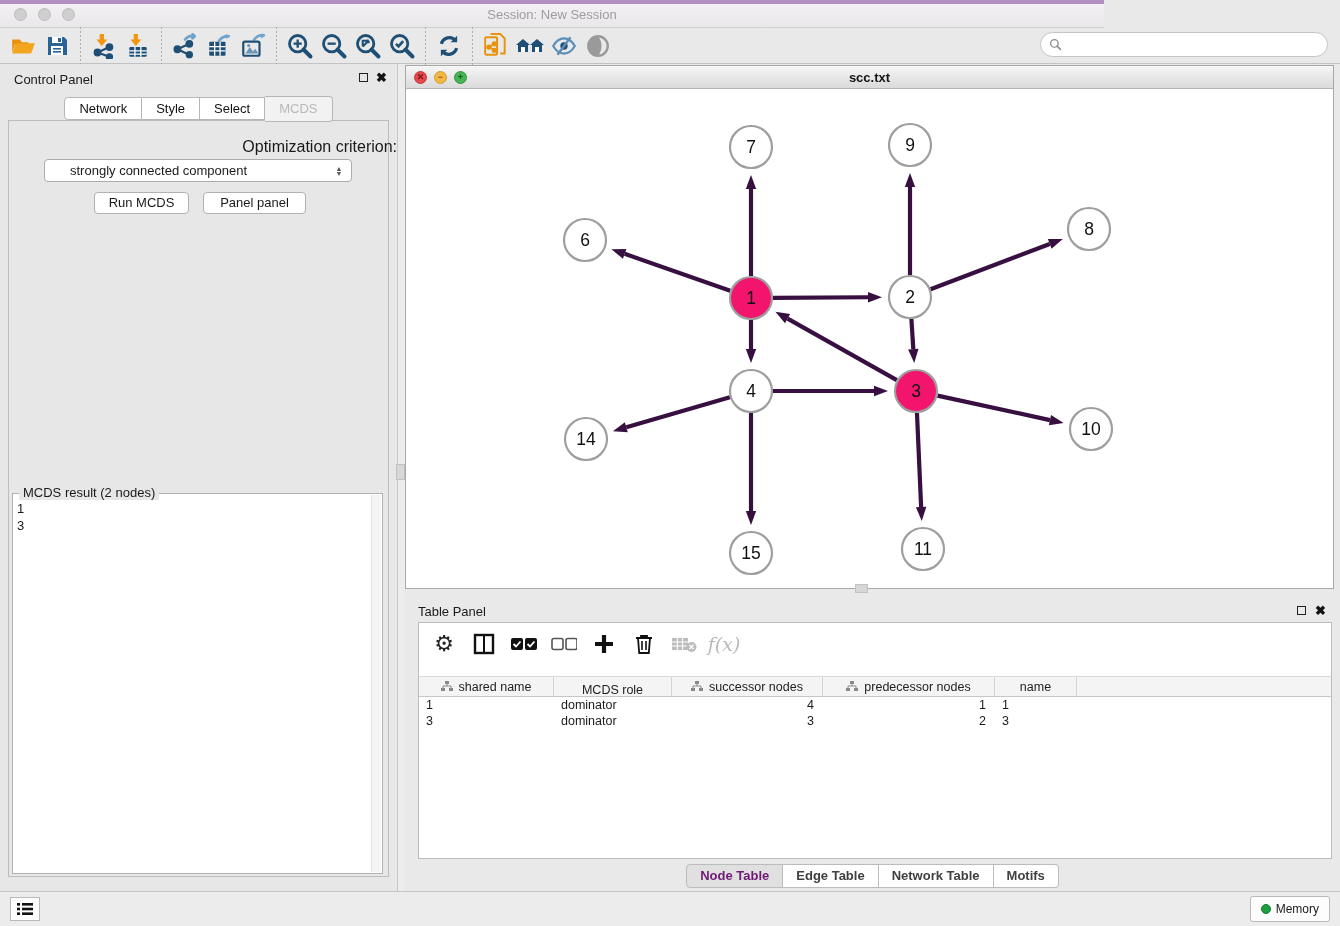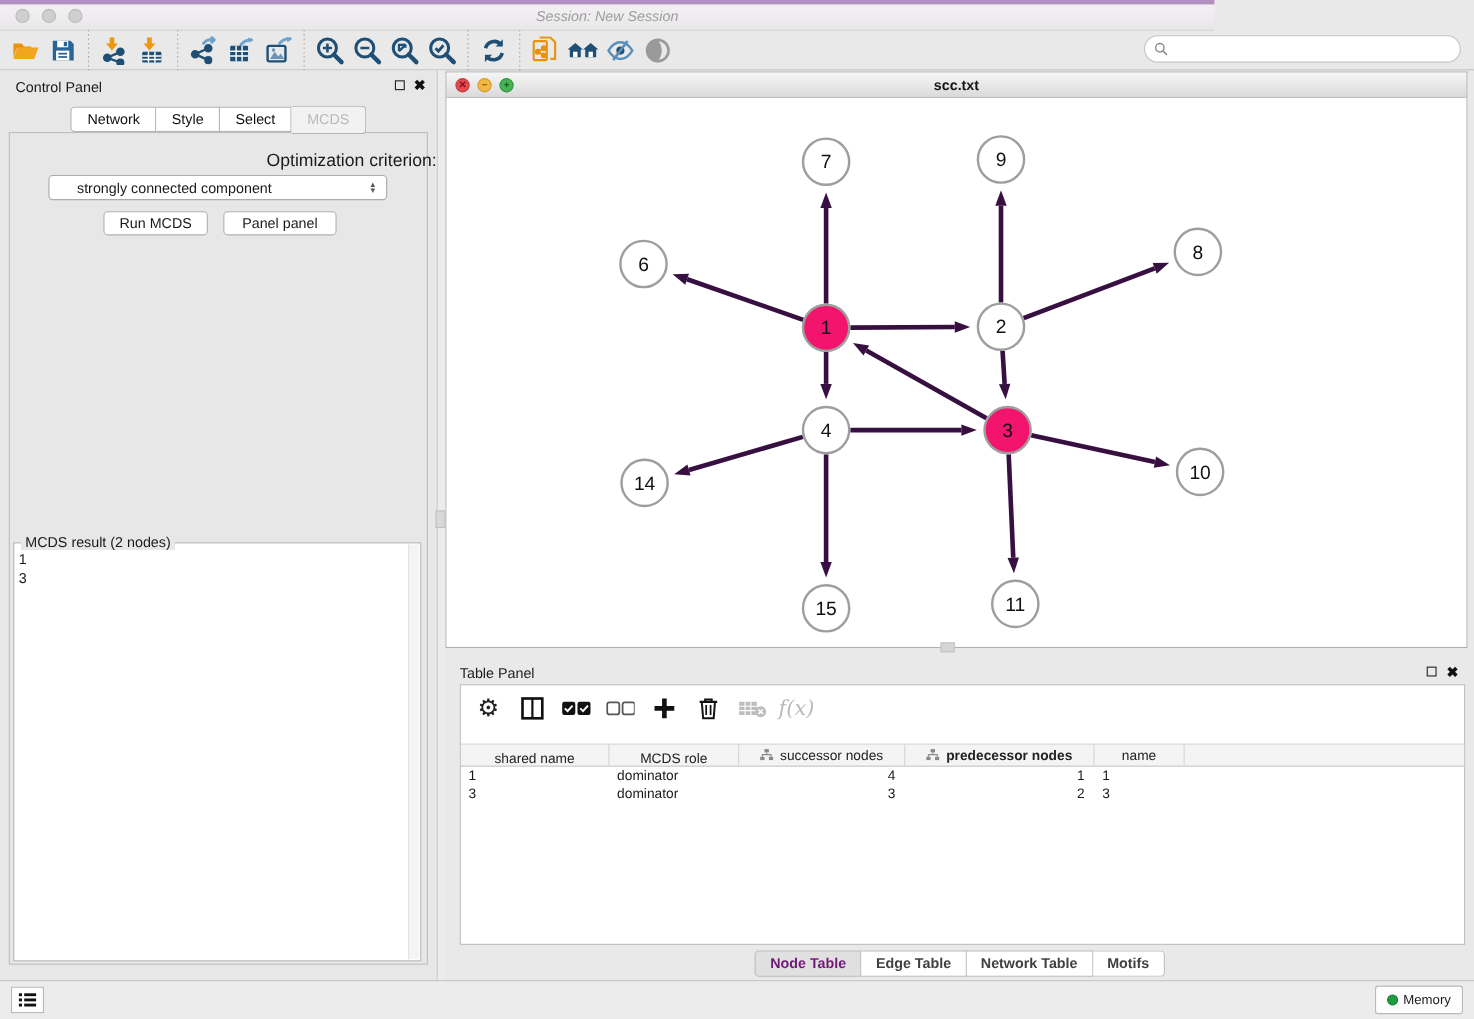--- a/index.html
+++ b/index.html
@@ -5,21 +5,21 @@
   html,body{margin:0;padding:0;}
   body{
     width:1340px;height:926px;position:relative;overflow:hidden;
     background:#e9e9e9;
     font-family:"Liberation Sans",sans-serif;
     -webkit-font-smoothing:antialiased;
     color:#1a1a1a;
   }
   
   .titlebar{position:absolute;left:0;top:0;width:1104px;height:27px;
-    background:linear-gradient(#f4f2f4,#e9e7e9);border-bottom:1px solid #d2d0d2;font-style:italic;}
+    background:linear-gradient(#f4f2f4,#e9e7e9);border-bottom:1px solid #d2d0d2;}
   .titlebar .accent{position:absolute;left:0;top:0;width:100%;height:4px;background:#b48fc2;}
   .tl-dot{position:absolute;top:8px;width:13px;height:13px;border-radius:50%;
     background:#cfcfcf;border:1px solid #bcbcbc;box-sizing:border-box;}
   .titlebar .t1{left:14px}.titlebar .t2{left:38px}.titlebar .t3{left:62px}
   .title-text{position:absolute;left:0;top:7px;width:100%;text-align:center;
     font-size:13px;color:#9d9d9d;}
   
   .toolbar{position:absolute;left:0;top:28px;width:1340px;height:35px;
     background:#e9e9e9;border-bottom:1px solid #c2c2c2;display:flex;align-items:center;}
   .tb-btn{width:34px;height:32px;display:flex;align-items:center;justify-content:center;flex:0 0 auto;}
@@ -438,21 +438,21 @@
             <circle cx="20.5" cy="12" r="5" fill="#bdbdbd"></circle>
             <path d="M18.5 10l4 4m0-4l-4 4" stroke="#fff" stroke-width="1.4"></path>
           </svg>
         </div>
         <div class="tp-tool">
             <span class="fx-glyph">f(x)</span>
           </div>
       </div>
       <div class="tbl">
         <div class="tbl-head" id="tbl-head">
-            <div class="th" style="width: 135px; flex-direction: column;">
+            <div class="th" style="width: 135px;">
               <svg class="hier-icon" width="12" height="11" viewBox="0 0 12 11">
                 <rect x="4" y="0" width="4" height="3" fill="#8a8a8a"></rect>
                 <rect x="0" y="7" width="4" height="3" fill="#8a8a8a"></rect>
                 <rect x="8" y="7" width="4" height="3" fill="#8a8a8a"></rect>
                 <path d="M6 3v2M2 7V5h8v2" stroke="#8a8a8a" stroke-width="1" fill="none"></path>
               </svg>
               <span>shared name</span>
             </div>
             <div class="th" style="width: 118px; flex-direction: column;">
               <svg class="hier-icon" width="12" height="11" viewBox="0 0 12 11">
@@ -465,21 +465,21 @@
             </div>
             <div class="th" style="width: 151px;">
               <svg class="hier-icon" width="12" height="11" viewBox="0 0 12 11">
                 <rect x="4" y="0" width="4" height="3" fill="#8a8a8a"></rect>
                 <rect x="0" y="7" width="4" height="3" fill="#8a8a8a"></rect>
                 <rect x="8" y="7" width="4" height="3" fill="#8a8a8a"></rect>
                 <path d="M6 3v2M2 7V5h8v2" stroke="#8a8a8a" stroke-width="1" fill="none"></path>
               </svg>
               <span>successor nodes</span>
             </div>
-            <div class="th" style="width: 172px; font-weight: bold;">
+            <div class="th" style="width: 172px;">
               <svg class="hier-icon" width="12" height="11" viewBox="0 0 12 11">
                 <rect x="4" y="0" width="4" height="3" fill="#8a8a8a"></rect>
                 <rect x="0" y="7" width="4" height="3" fill="#8a8a8a"></rect>
                 <rect x="8" y="7" width="4" height="3" fill="#8a8a8a"></rect>
                 <path d="M6 3v2M2 7V5h8v2" stroke="#8a8a8a" stroke-width="1" fill="none"></path>
               </svg>
               <span>predecessor nodes</span>
             </div>
             <div class="th" style="width: 82px;">
               <span>name</span>

